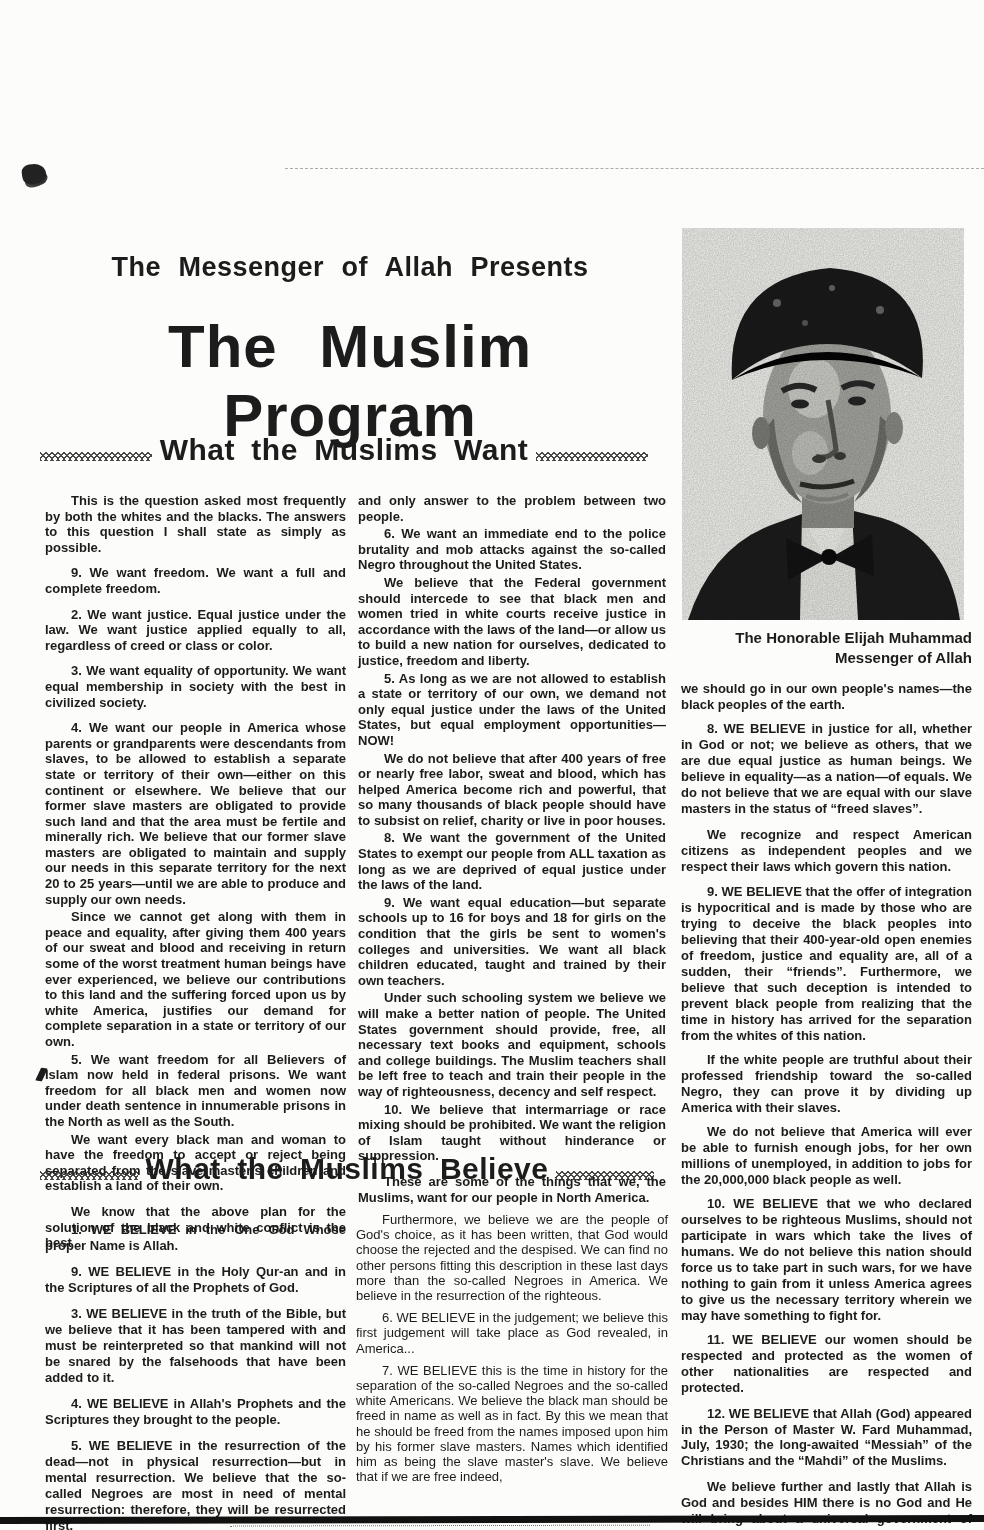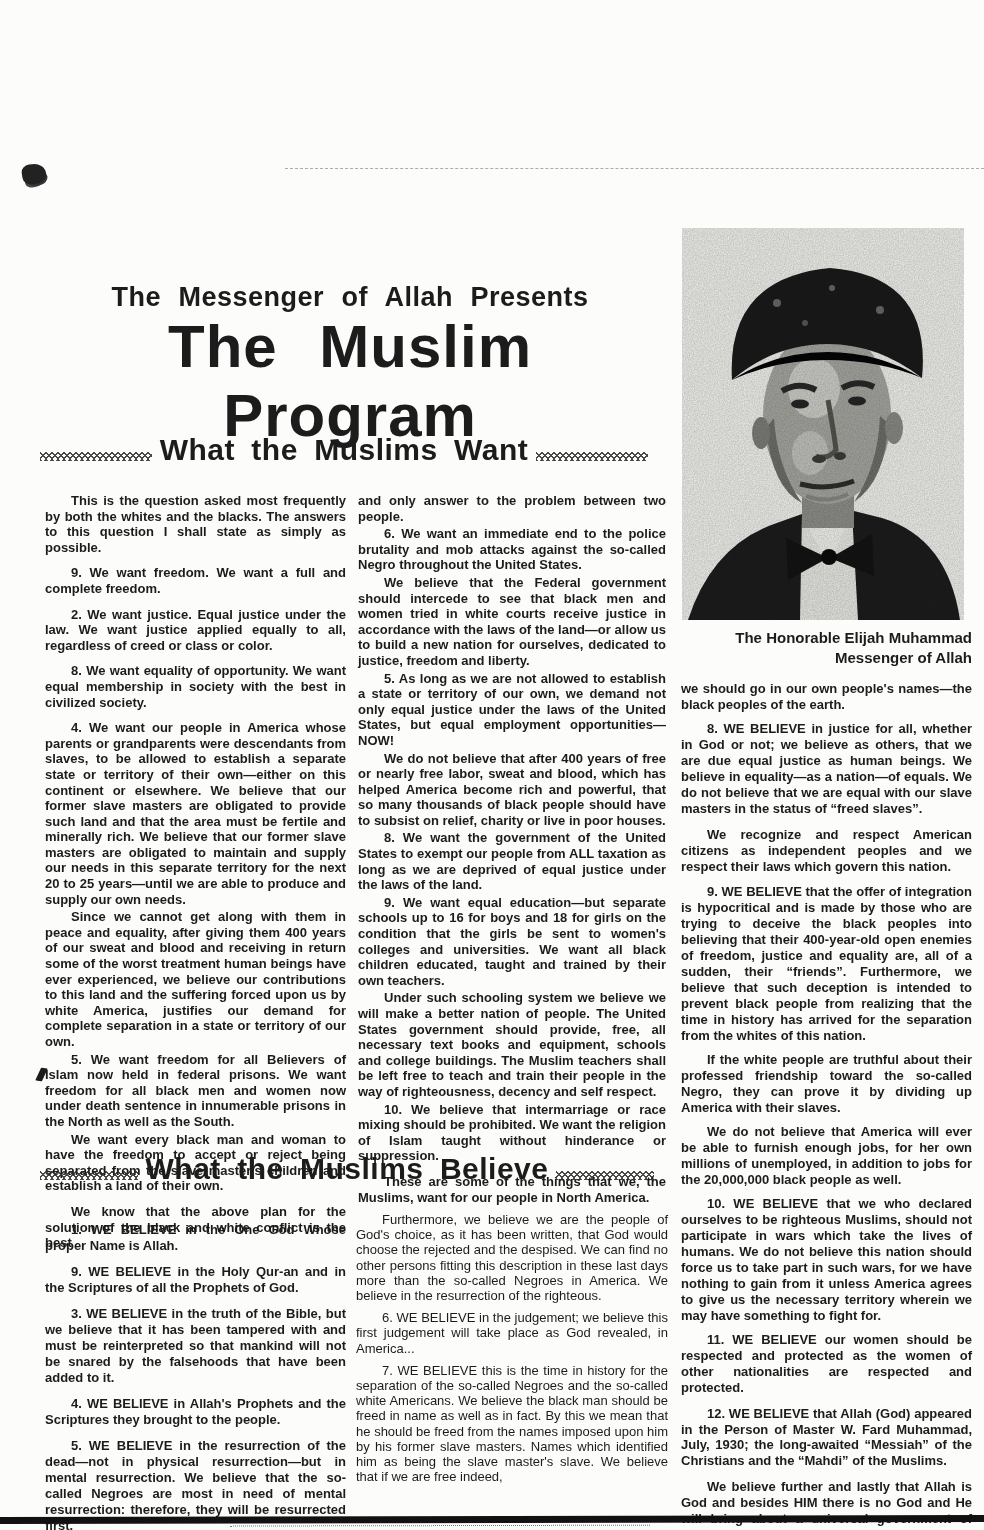--- a/index.html
+++ b/index.html
@@ -32,21 +32,21 @@
     background:#111;transform:rotate(-0.12deg);
   }
   .bottom-bar:after{
     content:"";position:absolute;left:230px;top:9px;width:420px;height:0;
     border-top:1px dotted #777;
   }
   
   .kicker{
     position:absolute;left:40px;top:252px;width:620px;
     text-align:center;font-size:27px;font-weight:700;
-    letter-spacing:.5px;word-spacing:.35em;margin-top:30px;
+    letter-spacing:.5px;word-spacing:.35em;
   }
   .main-title{
     position:absolute;left:30px;top:312px;width:640px;
     text-align:center;font-size:60px;font-weight:700;
     letter-spacing:1px;word-spacing:.4em;
   }
   
   .sec-heading{
     position:absolute;display:flex;align-items:center;gap:4px;
   }
@@ -105,21 +105,21 @@
   <div class="sec-heading" id="want-heading">
     <span class="strip"></span>
     <span class="txt">What the Muslims Want</span>
     <span class="strip"></span>
   </div>
 
   <div class="col" id="want-col1">
       <p class="b">This is the question asked most frequently by both the whites and the blacks. The answers to this question I shall state as simply as possible.</p>
       <p class="b">9.  We want freedom. We want a full and complete freedom.</p>
       <p class="b">2.  We want justice. Equal justice under the law. We want justice applied equally to all, regardless of creed or class or color.</p>
-      <p class="b">8.  We want equality of opportunity. We want equal membership in society with the best in civilized society.</p>
+      <p class="b">3.  We want equality of opportunity. We want equal membership in society with the best in civilized society.</p>
       <p class="b">4.  We want our people in America whose parents or grandparents were descendants from slaves, to be allowed to establish a separate state or territory of their own—either on this continent or elsewhere. We believe that our former slave masters are obligated to provide such land and that the area must be fertile and minerally rich. We believe that our former slave masters are obligated to maintain and supply our needs in this separate territory for the next 20 to 25 years—until we are able to produce and supply our own needs.</p>
       <p>Since we cannot get along with them in peace and equality, after giving them 400 years of our sweat and blood and receiving in return some of the worst treatment human beings have ever experienced, we believe our contributions to this land and the suffering forced upon us by white America, justifies our demand for complete separation in a state or territory of our own.</p>
       <p>5.  We want freedom for all Believers of Islam now held in federal prisons. We want freedom for all black men and women now under death sentence in innumerable prisons in the North as well as the South.</p>
       <p>We want every black man and woman to have the freedom to accept or reject being separated from the slave master's children and establish a land of their own.</p>
       <p class="b">We know that the above plan for the solution of the black and white conflict is the best</p>
     </div>
   <div class="col" id="want-col2">
       <p class="b ni">and only answer to the problem between two people.</p>
       <p>6.  We want an immediate end to the police brutality and mob attacks against the so-called Negro throughout the United States.</p>
       <p>We believe  that the Federal government should intercede to see that black men and women tried in white courts receive justice in accordance with the laws of the land—or allow us to build a new nation for ourselves, dedicated to justice, freedom and liberty.</p>

